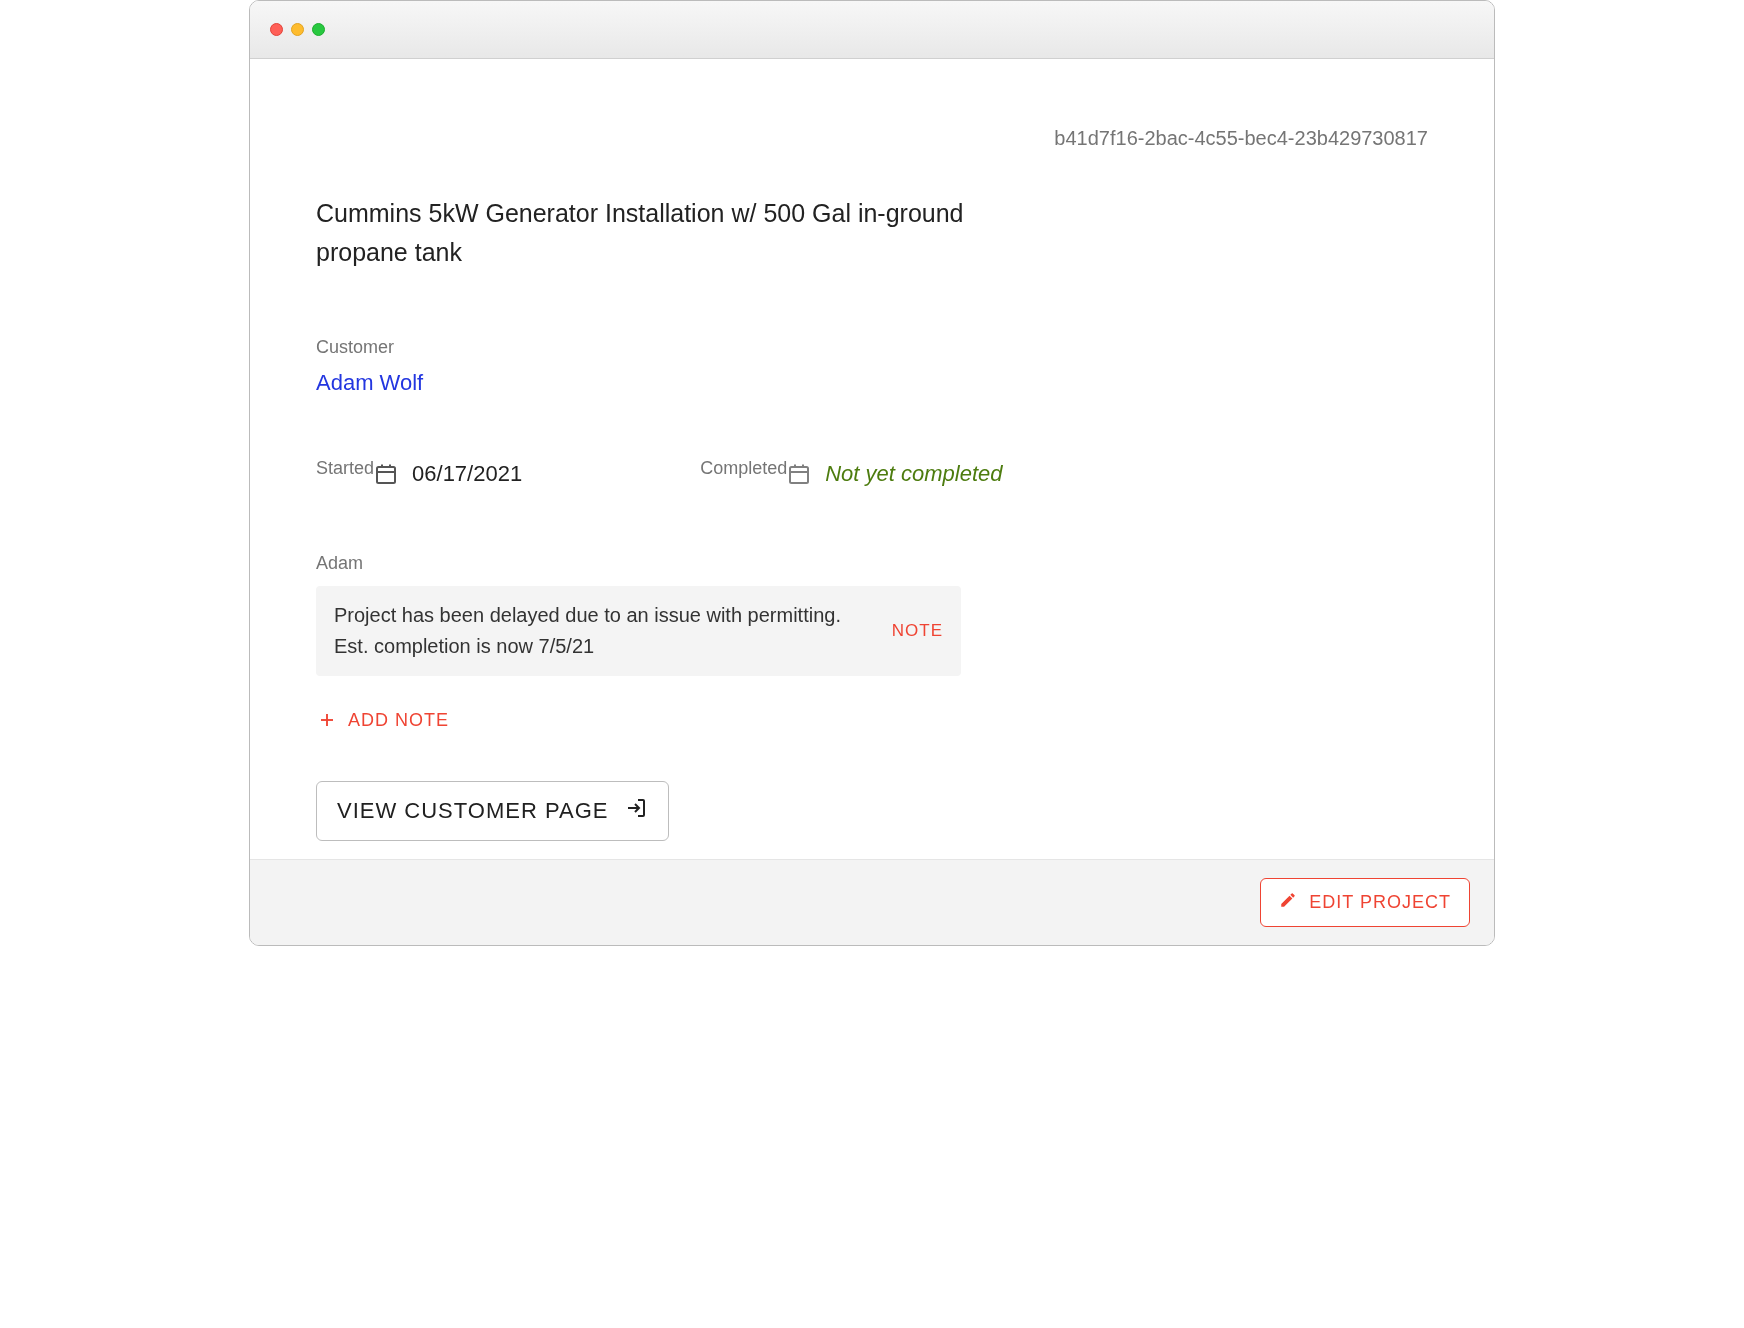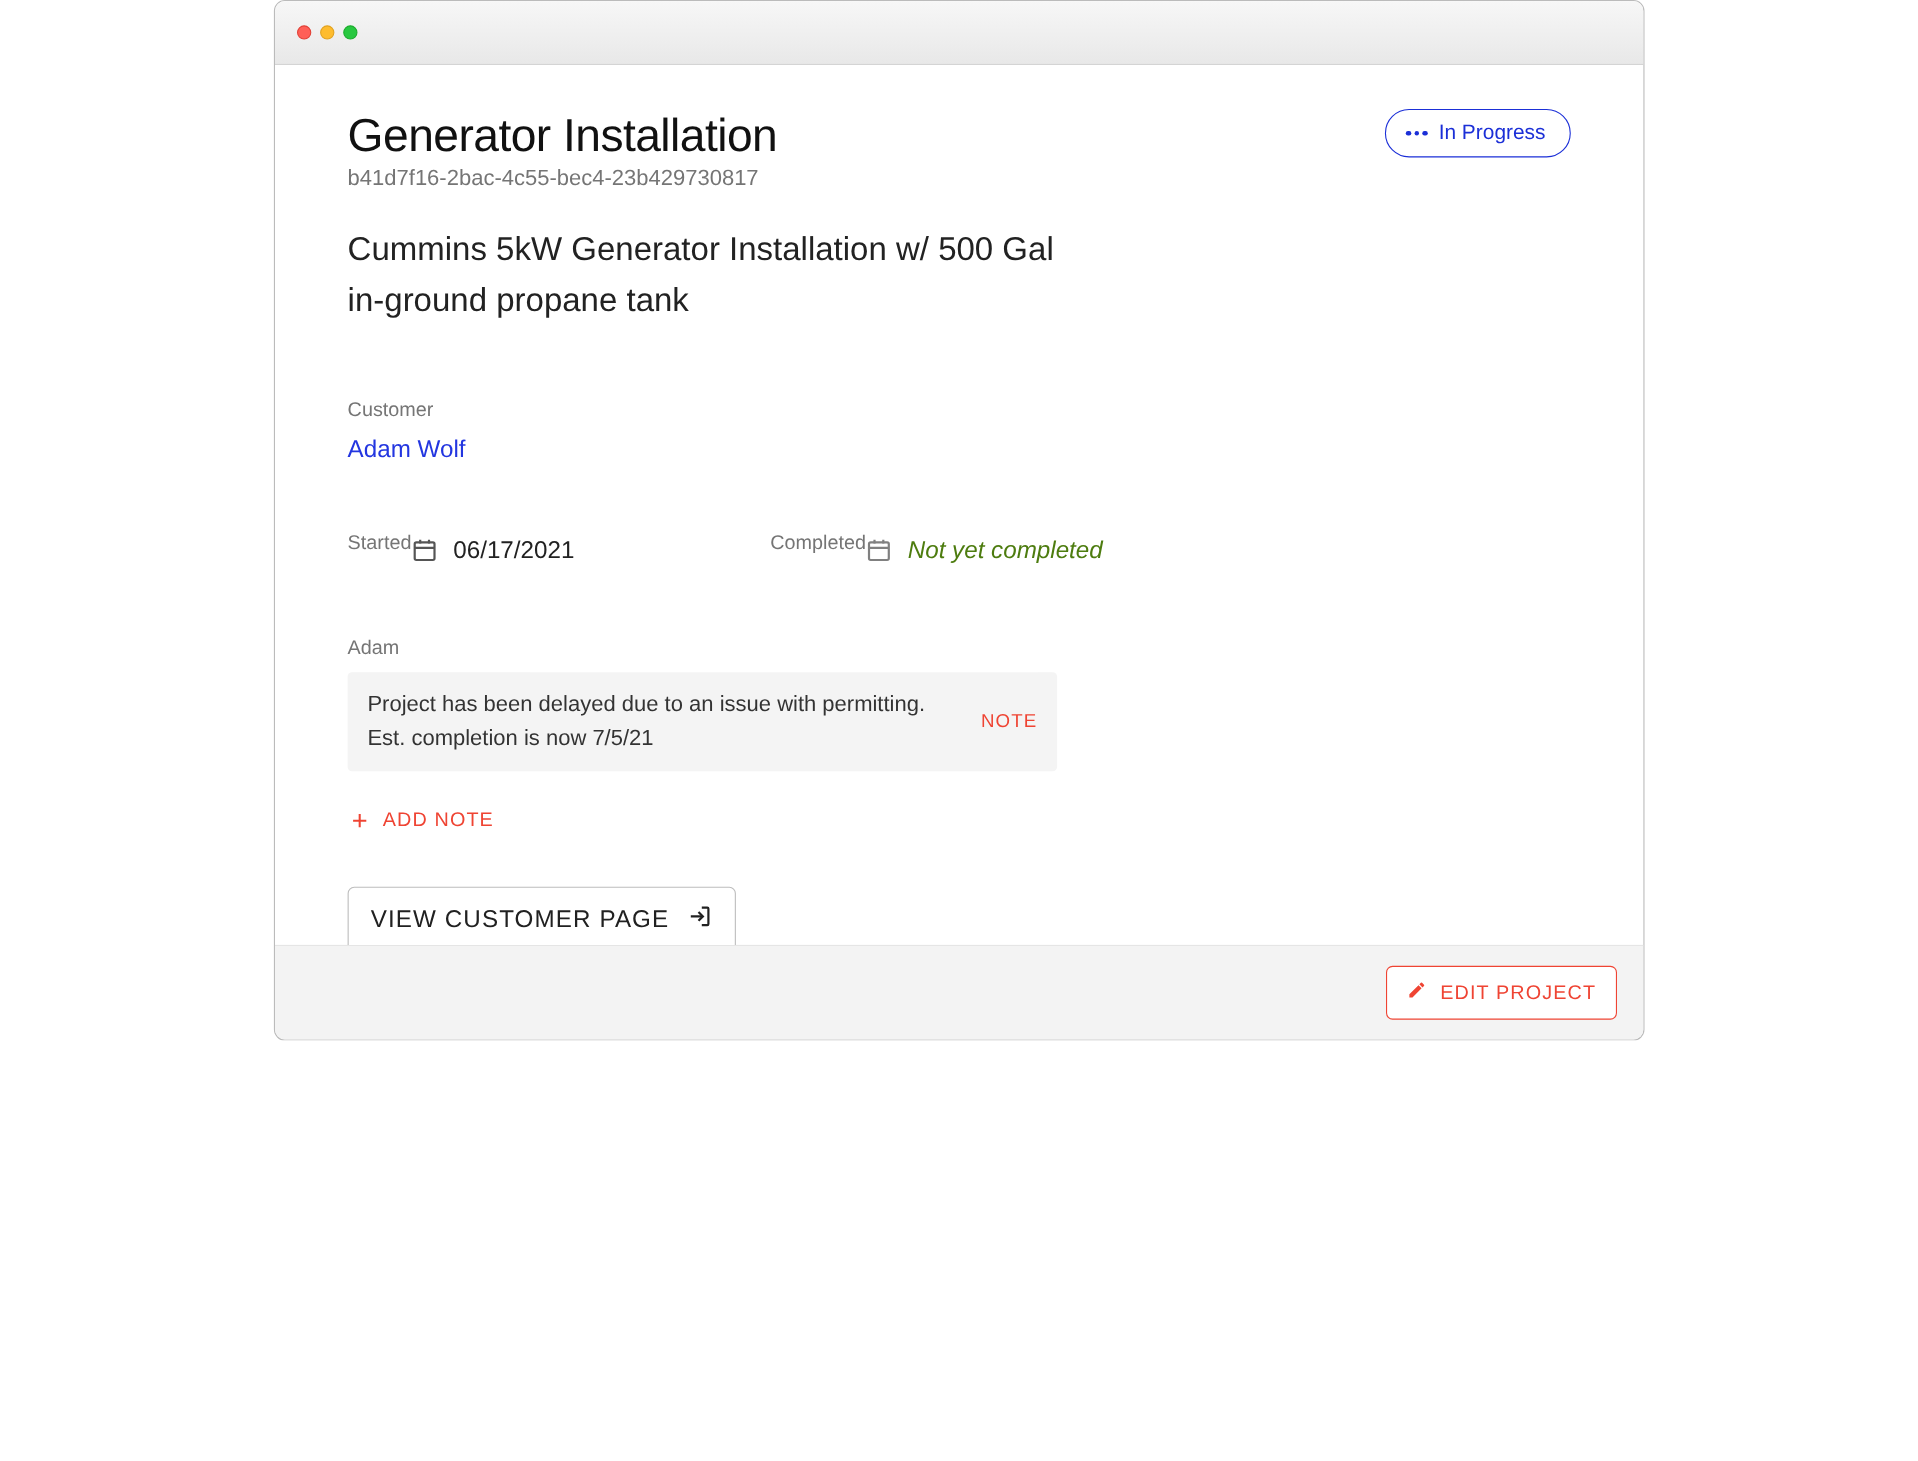--- a/index.html
+++ b/index.html
@@ -78,26 +78,27 @@
   }
   .dots-icon span {
     width: 4.5px;
     height: 4.5px;
     border-radius: 50%;
     background: #1b2fd7;
   }
   .project-id {
     font-size: 20px;
     color: #757575;
-    margin-top: 4px;
+    margin-top: 28px;
+    text-align: right;
   }
   .project-desc {
-    font-size: 30px;
+    font-size: 25px;
     color: #222;
-    margin-top: 30px;
+    margin-top: 44px;
     line-height: 1.55;
     max-width: 660px;
   }
 
   .section-label {
     font-size: 18px;
     color: #757575;
     margin-bottom: 12px;
   }
   .customer-section {
@@ -230,31 +231,20 @@
 <div class="window">
 
   <div class="titlebar">
     <div class="traffic-light tl-red"></div>
     <div class="traffic-light tl-yellow"></div>
     <div class="traffic-light tl-green"></div>
   </div>
 
   <div class="content">
 
-    <div class="header-row">
-      <h1 class="project-title">Generator Installation</h1>
-      <button class="status-chip">
-        <span class="dots-icon">
-          <span></span>
-            <span></span>
-            <span></span>
-        </span>
-        <span>In Progress</span>
-      </button>
-    </div>
 
     <div class="project-id">b41d7f16-2bac-4c55-bec4-23b429730817</div>
 
     <div class="project-desc">Cummins 5kW Generator Installation w/ 500 Gal in-ground propane tank</div>
 
     <div class="customer-section">
       <div class="section-label">Customer</div>
       <a href="#" class="customer-link">Adam Wolf</a>
     </div>
 

